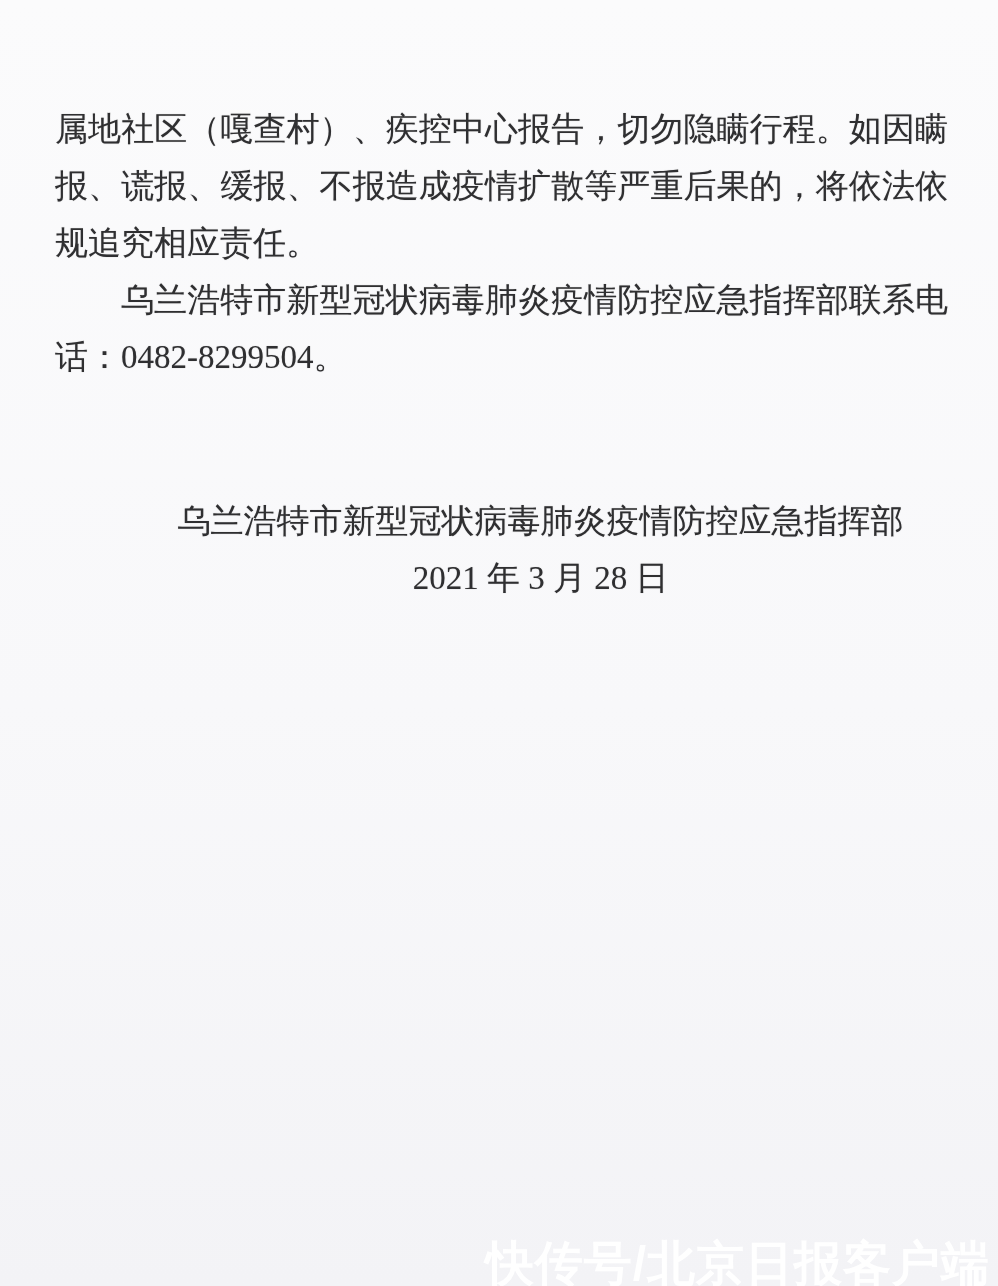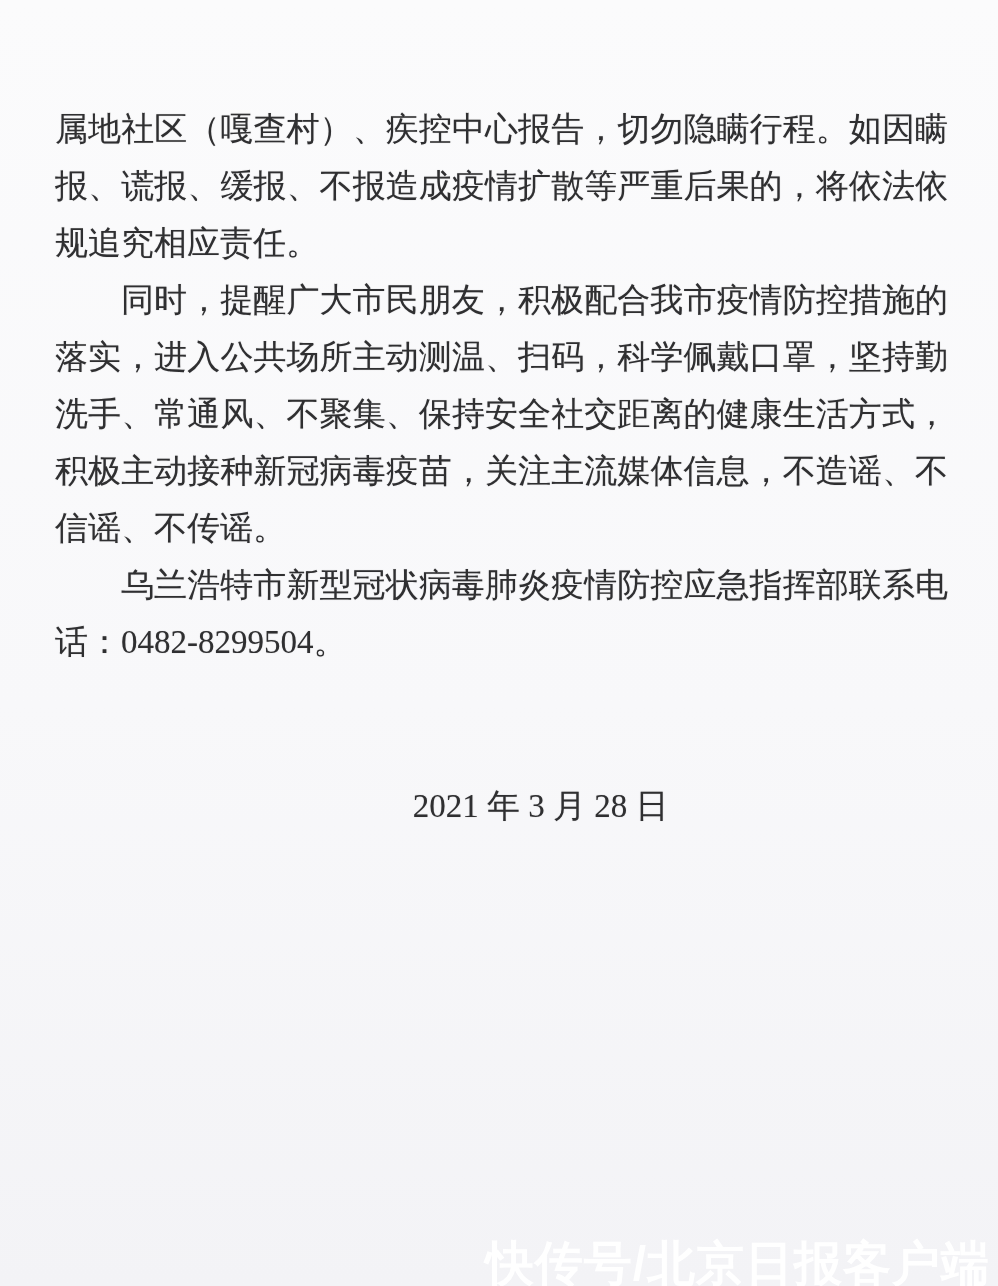--- a/index.html
+++ b/index.html
@@ -55,22 +55,22 @@
     white-space: nowrap;
     pointer-events: none;
   }
 </style>
 </head>
 <body>
 
 <div class="page">
   <div class="content">
     <p class="para">属地社区（嘎查村）、疾控中心报告，切勿隐瞒行程。如因瞒报、谎报、缓报、不报造成疫情扩散等严重后果的，将依法依规追究相应责任。</p>
-    <p class="para indent">同时，提醒广大市民朋友，积极配合我市疫情防控措施的落实，进入公共场所主动测温、扫码，科学佩戴口罩，坚持勤洗手、常通风、不聚集、保持安全社交距离的健康生活方式，积极主动接种新冠病毒疫苗，关注主流媒体信息，不造谣、不信谣、不传谣。</p>
     <p class="para indent">乌兰浩特市新型冠状病毒肺炎疫情防控应急指挥部联系电话：0482-8299504。</p>
 
     <div class="signature-block">
+      <div class="sig-line">乌兰浩特市新型冠状病毒肺炎疫情防控应急指挥部</div>
       <div class="sig-date">2021 年 3 月 28 日</div>
     </div>
   </div>
 
   <div class="watermark">快传号/北京日报客户端</div>
 </div>
 
 </body></html>

